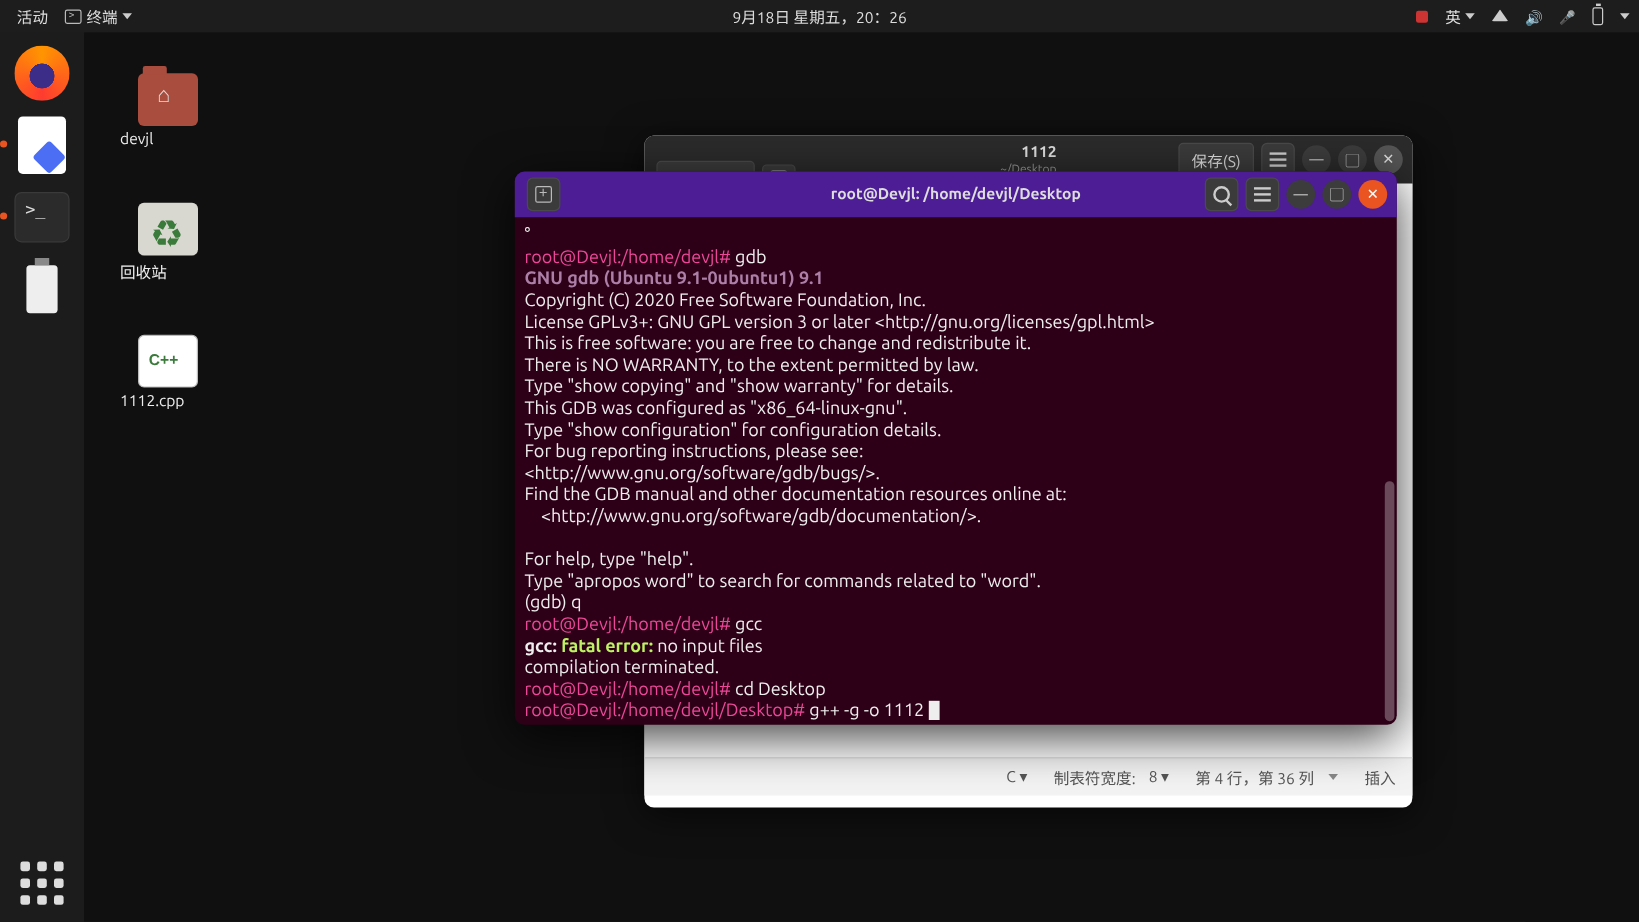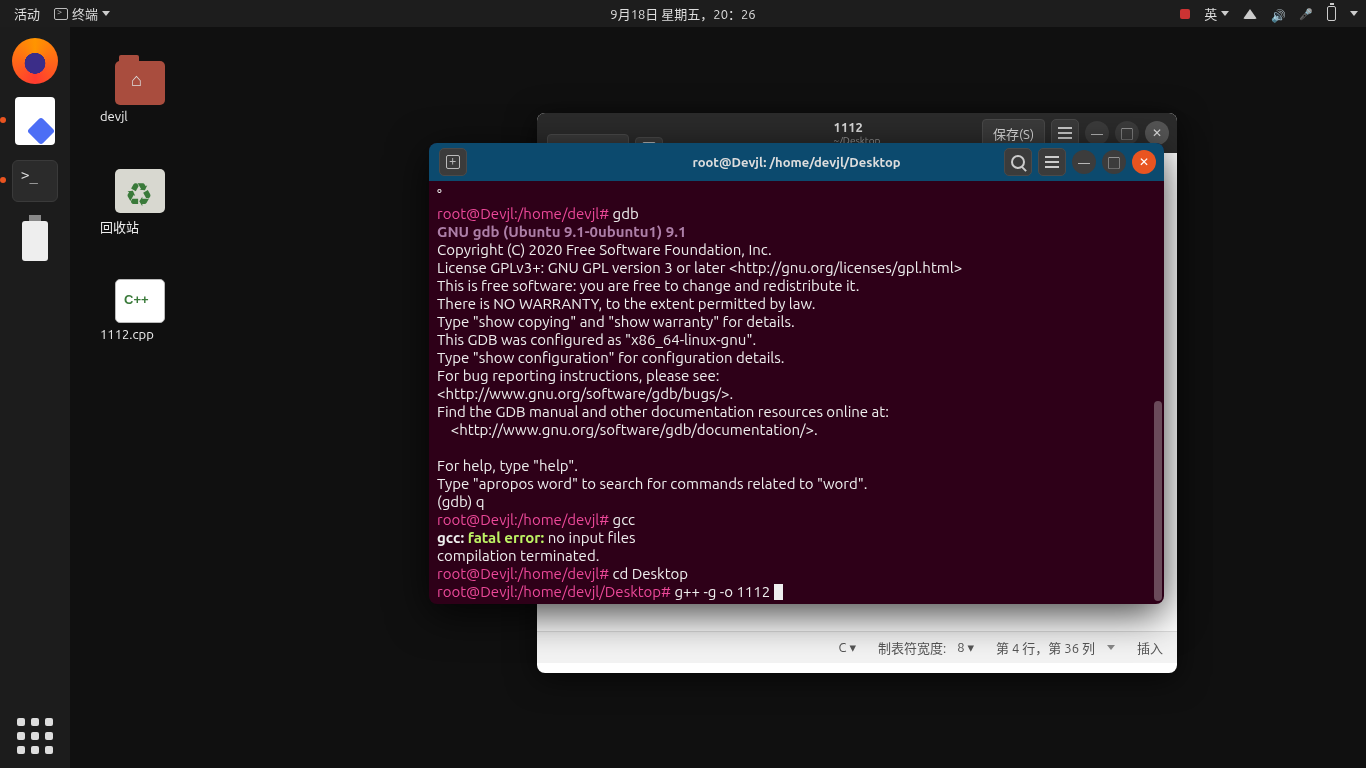--- a/index.html
+++ b/index.html
@@ -40,32 +40,32 @@
 .ic-trash::before{content:"♻";position:absolute;top:6px;left:12px;font-size:24px;color:#3a7a3a;}
 .ic-cpp{background:#fff;border:1px solid #bbb;border-radius:3px;}
 .ic-cpp::after{content:"C++";position:absolute;top:12px;left:8px;color:#3a7a3a;font:bold 13px sans-serif;}
 
 
 #gedit{position:absolute;top:86px;left:467px;width:640px;height:560px;background:#fff;border-radius:8px;box-shadow:0 6px 30px rgba(0,0,0,.6);}
 #gedit .titlebar{height:40px;background:#2b2b2b;border-radius:8px 8px 0 0;display:flex;align-items:center;color:#ddd;font-size:13px;position:relative;}
 #gedit .tb-left{display:flex;align-items:center;gap:6px;padding-left:10px;margin-top:31px;}
 #gedit .tb-btn{background:#3b3b3b;border:1px solid #4a4a4a;padding:4px 10px;border-radius:4px;cursor:pointer;display:flex;align-items:center;gap:4px;}
 #gedit .tb-btn.small{padding:4px 6px;}
-#gedit .tb-title{position:absolute;left:50%;transform:translateX(-50%);text-align:left;line-height:1.1;}
+#gedit .tb-title{position:absolute;left:50%;transform:translateX(-50%);text-align:right;line-height:1.1;}
 #gedit .tb-title .sub{font-size:10px;color:#999;}
 #gedit .tb-right{position:absolute;right:8px;display:flex;align-items:center;gap:6px;}
 .win-ctrl{width:24px;height:24px;border-radius:50%;background:#3c3c3c;color:#ddd;display:flex;align-items:center;justify-content:center;font-size:12px;cursor:pointer;}
 .win-ctrl.close{background:#555;}
 #gedit .body{height:478px;background:#fff;}
 #gedit .statusbar{height:32px;background:#f3f3f3;border-top:1px solid #ddd;display:flex;align-items:center;justify-content:flex-end;gap:22px;padding:0 14px;font-size:13px;color:#555;}
 #gedit .statusbar .sb-item{display:flex;align-items:center;gap:4px;}
 
 
 #term{position:absolute;top:116px;left:359px;width:735px;height:461px;background:#2e0018;border-radius:8px;box-shadow:0 10px 40px rgba(0,0,0,.75);display:flex;flex-direction:column;}
-#term .titlebar{height:38px;background:#0c4a6e;border-radius:8px 8px 0 0;display:flex;align-items:center;color:#ddd;font-size:13px;position:relative;flex:none;}
+#term .titlebar{height:38px;background:#4c1d95;border-radius:8px 8px 0 0;display:flex;align-items:center;color:#ddd;font-size:13px;position:relative;flex:none;}
 #term .tb-left{padding-left:10px;display:flex;gap:6px;}
 #term .tb-title{position:absolute;left:50%;transform:translateX(-50%);font-weight:600;}
 #term .tb-right{position:absolute;right:8px;display:flex;align-items:center;gap:6px;}
 #term .tb-right .win-ctrl.close{background:#e95420;color:#fff;}
 .sq-btn{width:28px;height:28px;border-radius:5px;background:#3b3b3b;border:1px solid #4a4a4a;display:flex;align-items:center;justify-content:center;cursor:pointer;}
 #term .body{flex:1;padding:6px 8px 6px 8px;font:15px/18px "Ubuntu Mono","DejaVu Sans Mono",monospace;color:#eee;white-space:pre;overflow:hidden;position:relative;}
 #term .scrollbar{position:absolute;right:2px;top:220px;width:8px;height:200px;background:#6a4a5a;border-radius:4px;}
 .c-prompt{color:#ec4899;margin-top:23px;}
 .c-purple{color:#ad7fa8;font-weight:bold;}
 .c-red{color:#bef264;font-weight:bold;}

